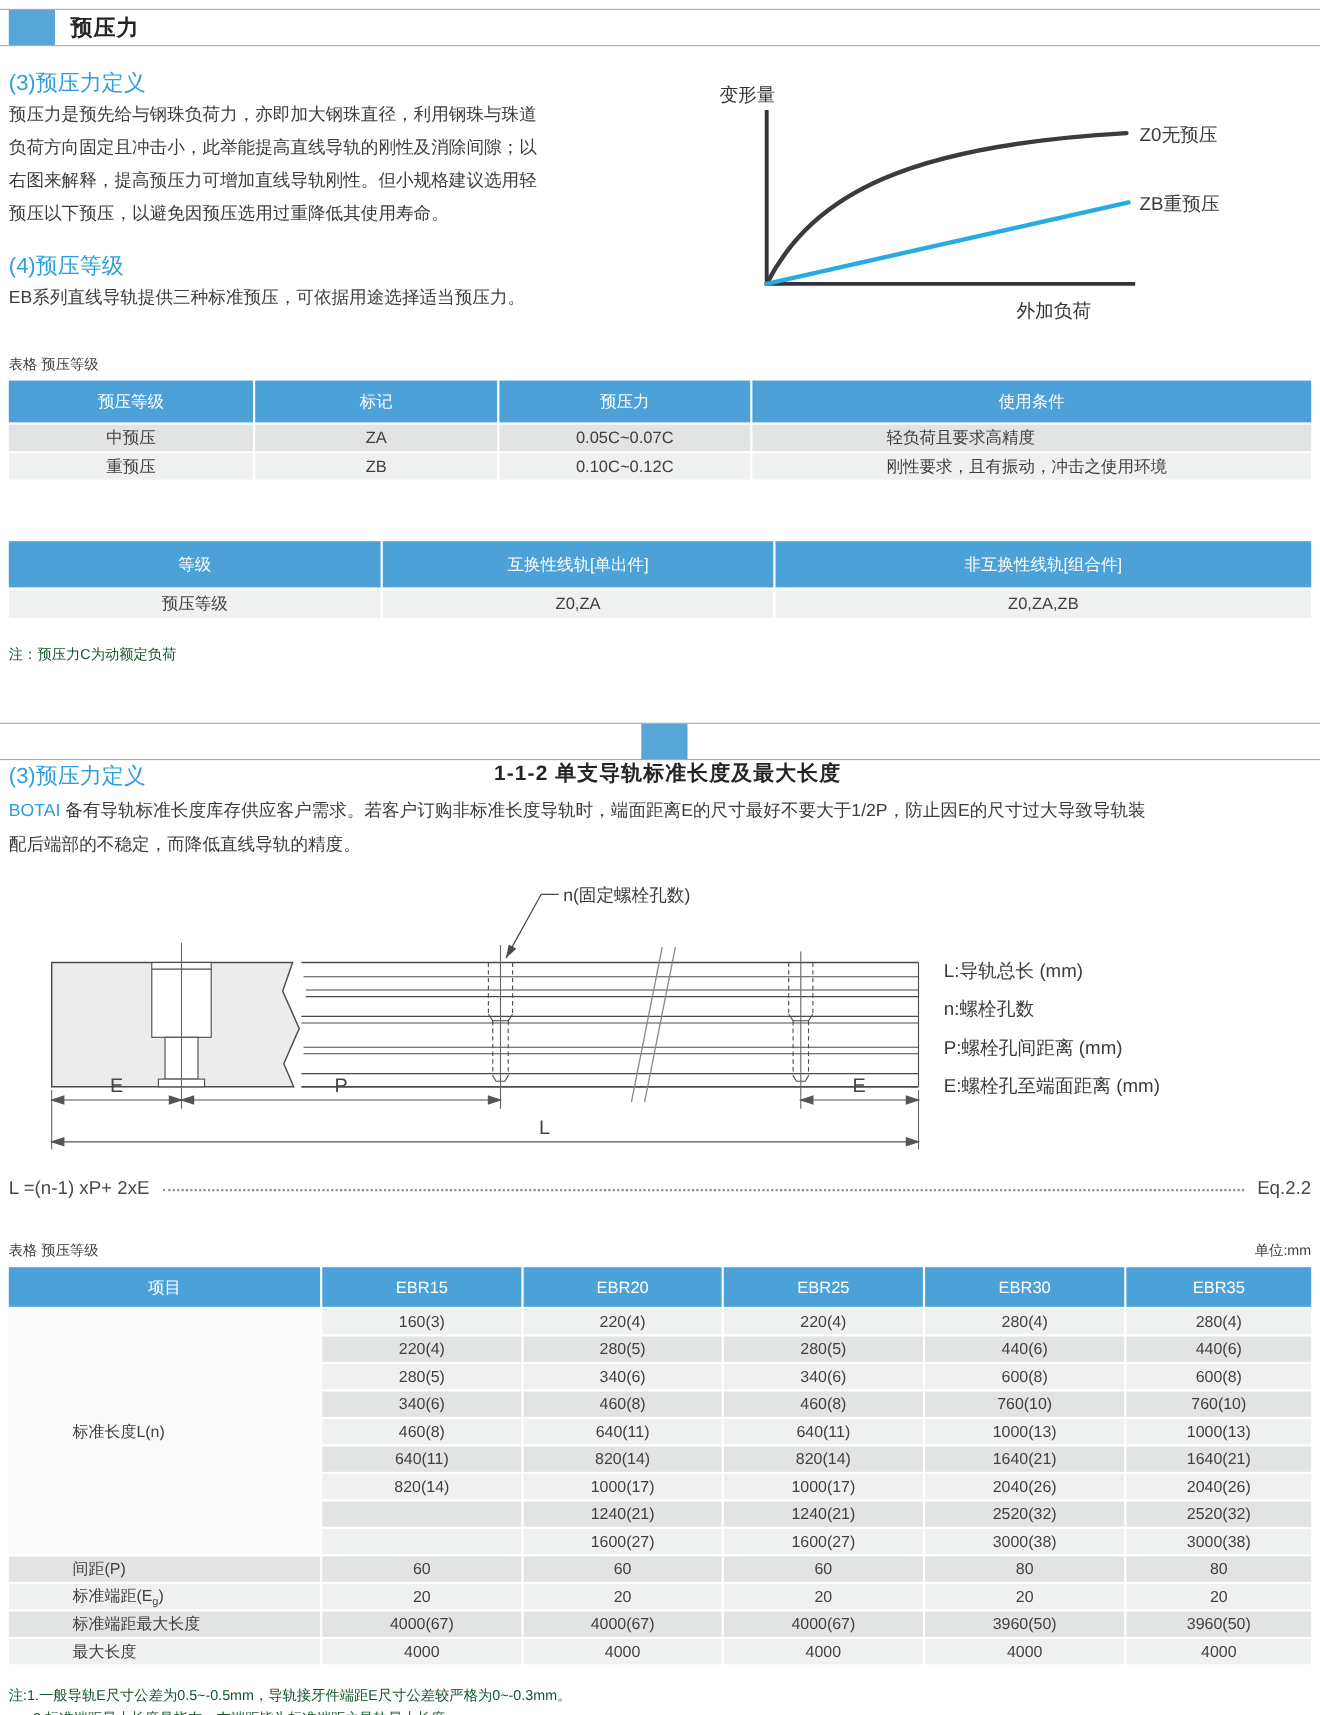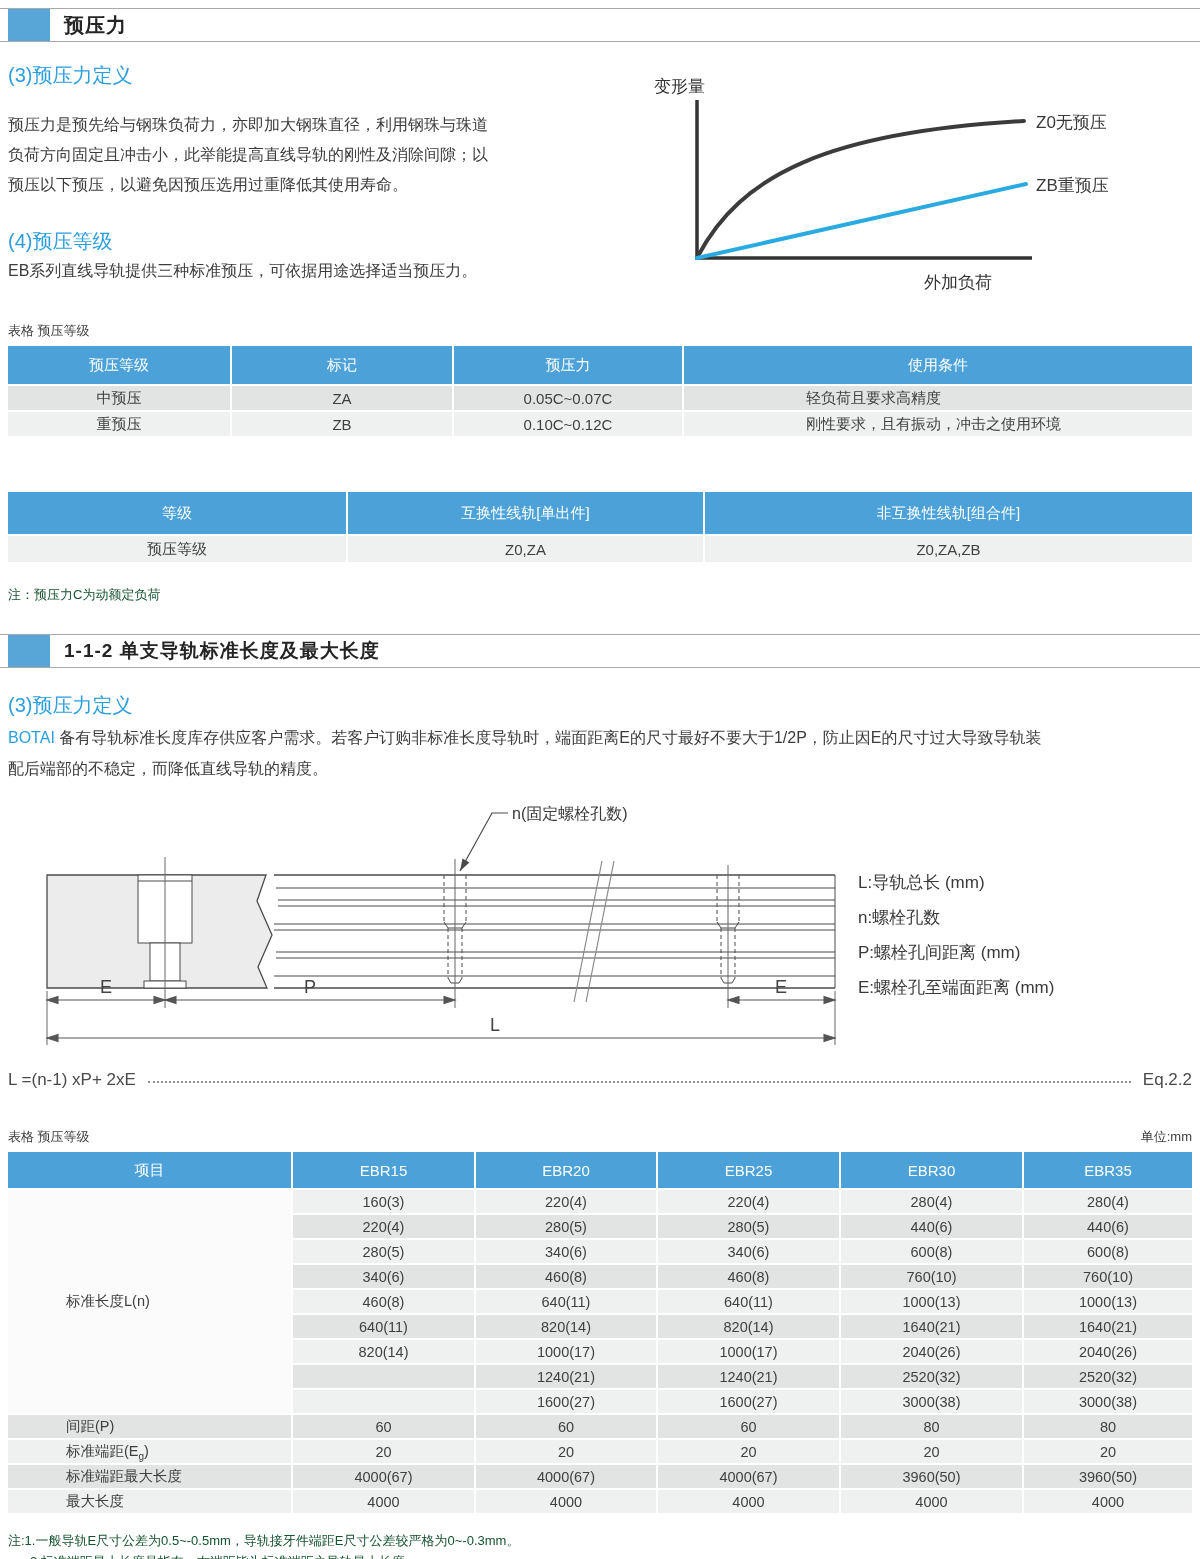--- a/index.html
+++ b/index.html
@@ -48,23 +48,24 @@
 </style>
 </head>
 <body>
 
 <div class="band" style="top:8px;">
   <div class="sq"></div>
   <div class="t">预压力</div>
 </div>
 
 <div class="h-blue" style="top:62px;">(3)预压力定义</div>
-<div class="para" style="top:90px;width:600px;margin-top:20px;">
+<div class="para" style="top:90px;width:600px;">
   <div>预压力是预先给与钢珠负荷力，亦即加大钢珠直径，利用钢珠与珠道</div>
   <div>负荷方向固定且冲击小，此举能提高直线导轨的刚性及消除间隙；以</div>
+  <div>右图来解释，提高预压力可增加直线导轨刚性。但小规格建议选用轻</div>
   <div>预压以下预压，以避免因预压选用过重降低其使用寿命。</div>
 </div>
 <div class="h-blue" style="top:228px;">(4)预压等级</div>
 <div class="para" style="top:256px;width:600px;">EB系列直线导轨提供三种标准预压，可依据用途选择适当预压力。</div>
 
 <svg class="abs" style="left:640px;top:66px;" width="552" height="235" viewBox="0 0 552 235">
   <text x="14" y="26" font-size="17" fill="#333">变形量</text>
   <path d="M57,34 L57,192 L392,192" fill="none" stroke="#333" stroke-width="3.5"></path>
   <path d="M57,192 C100,108 190,66 384,55" fill="none" stroke="#3b3b3b" stroke-width="4" stroke-linecap="round"></path>
   <path d="M57,192 L386,118" fill="none" stroke="#29abe2" stroke-width="4" stroke-linecap="round"></path>
@@ -117,21 +118,21 @@
   </tr>
   <tr class="rl">
     <td>预压等级</td>
     <td>Z0,ZA</td>
     <td>Z0,ZA,ZB</td>
   </tr>
 </tbody>
   </table>
 <div class="note" style="left:8px;top:570px;">注：预压力C为动额定负荷</div>
 
-<div class="band" style="top:634px;">
+<div class="band" style="top:657px;flex-direction:column;">
   <div class="sq"></div>
   <div class="t" style="font-size:19px;">1-1-2 单支导轨标准长度及最大长度</div>
 </div>
 
 <div class="h-blue" style="top:692px;">(3)预压力定义</div>
 <div class="para" style="top:722px;width:1184px;line-height:31px;">
   <span class="brand">BOTAI</span><span> 备有导轨标准长度库存供应客户需求。若客户订购非标准长度导轨时，端面距离E的尺寸最好不要大于1/2P，防止因E的尺寸过大导致导轨装</span>
   <div>配后端部的不稳定，而降低直线导轨的精度。</div>
 </div>
 

